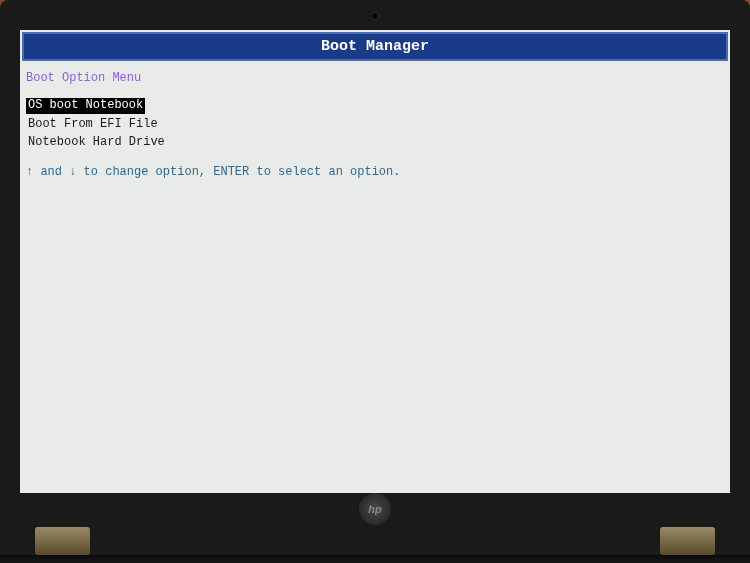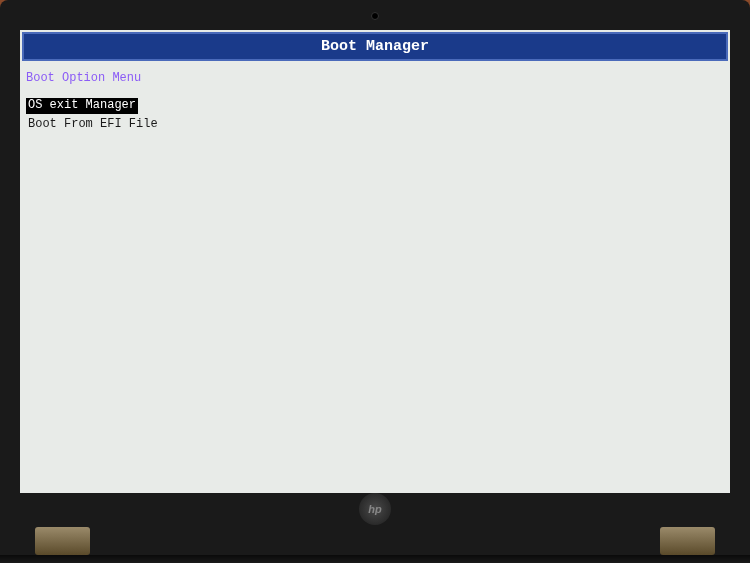--- a/index.html
+++ b/index.html
@@ -147,24 +147,26 @@
 
   <div class="screen">
     <div class="title-bar">
       <span>Boot Manager</span>
     </div>
 
     <div class="content-area">
       <div class="menu-heading">Boot Option Menu</div>
 
       <div class="boot-options">
-        <div><span class="boot-option selected">OS exit Manager</span></div>
+        <div><span class="boot-option selected">OS boot Notebook</span></div>
         <div><span class="boot-option">Boot From EFI File</span></div>
+        <div><span class="boot-option">Notebook Hard Drive</span></div>
       </div>
 
+      <div class="instruction-text">↑ and ↓ to change option, ENTER to select an option.</div>
     </div>
   </div>
 
   <div class="hp-logo">
     <span>hp</span>
   </div>
 
   <div class="hinge-left"></div>
   <div class="hinge-right"></div>
   <div class="keyboard-hint"></div>

